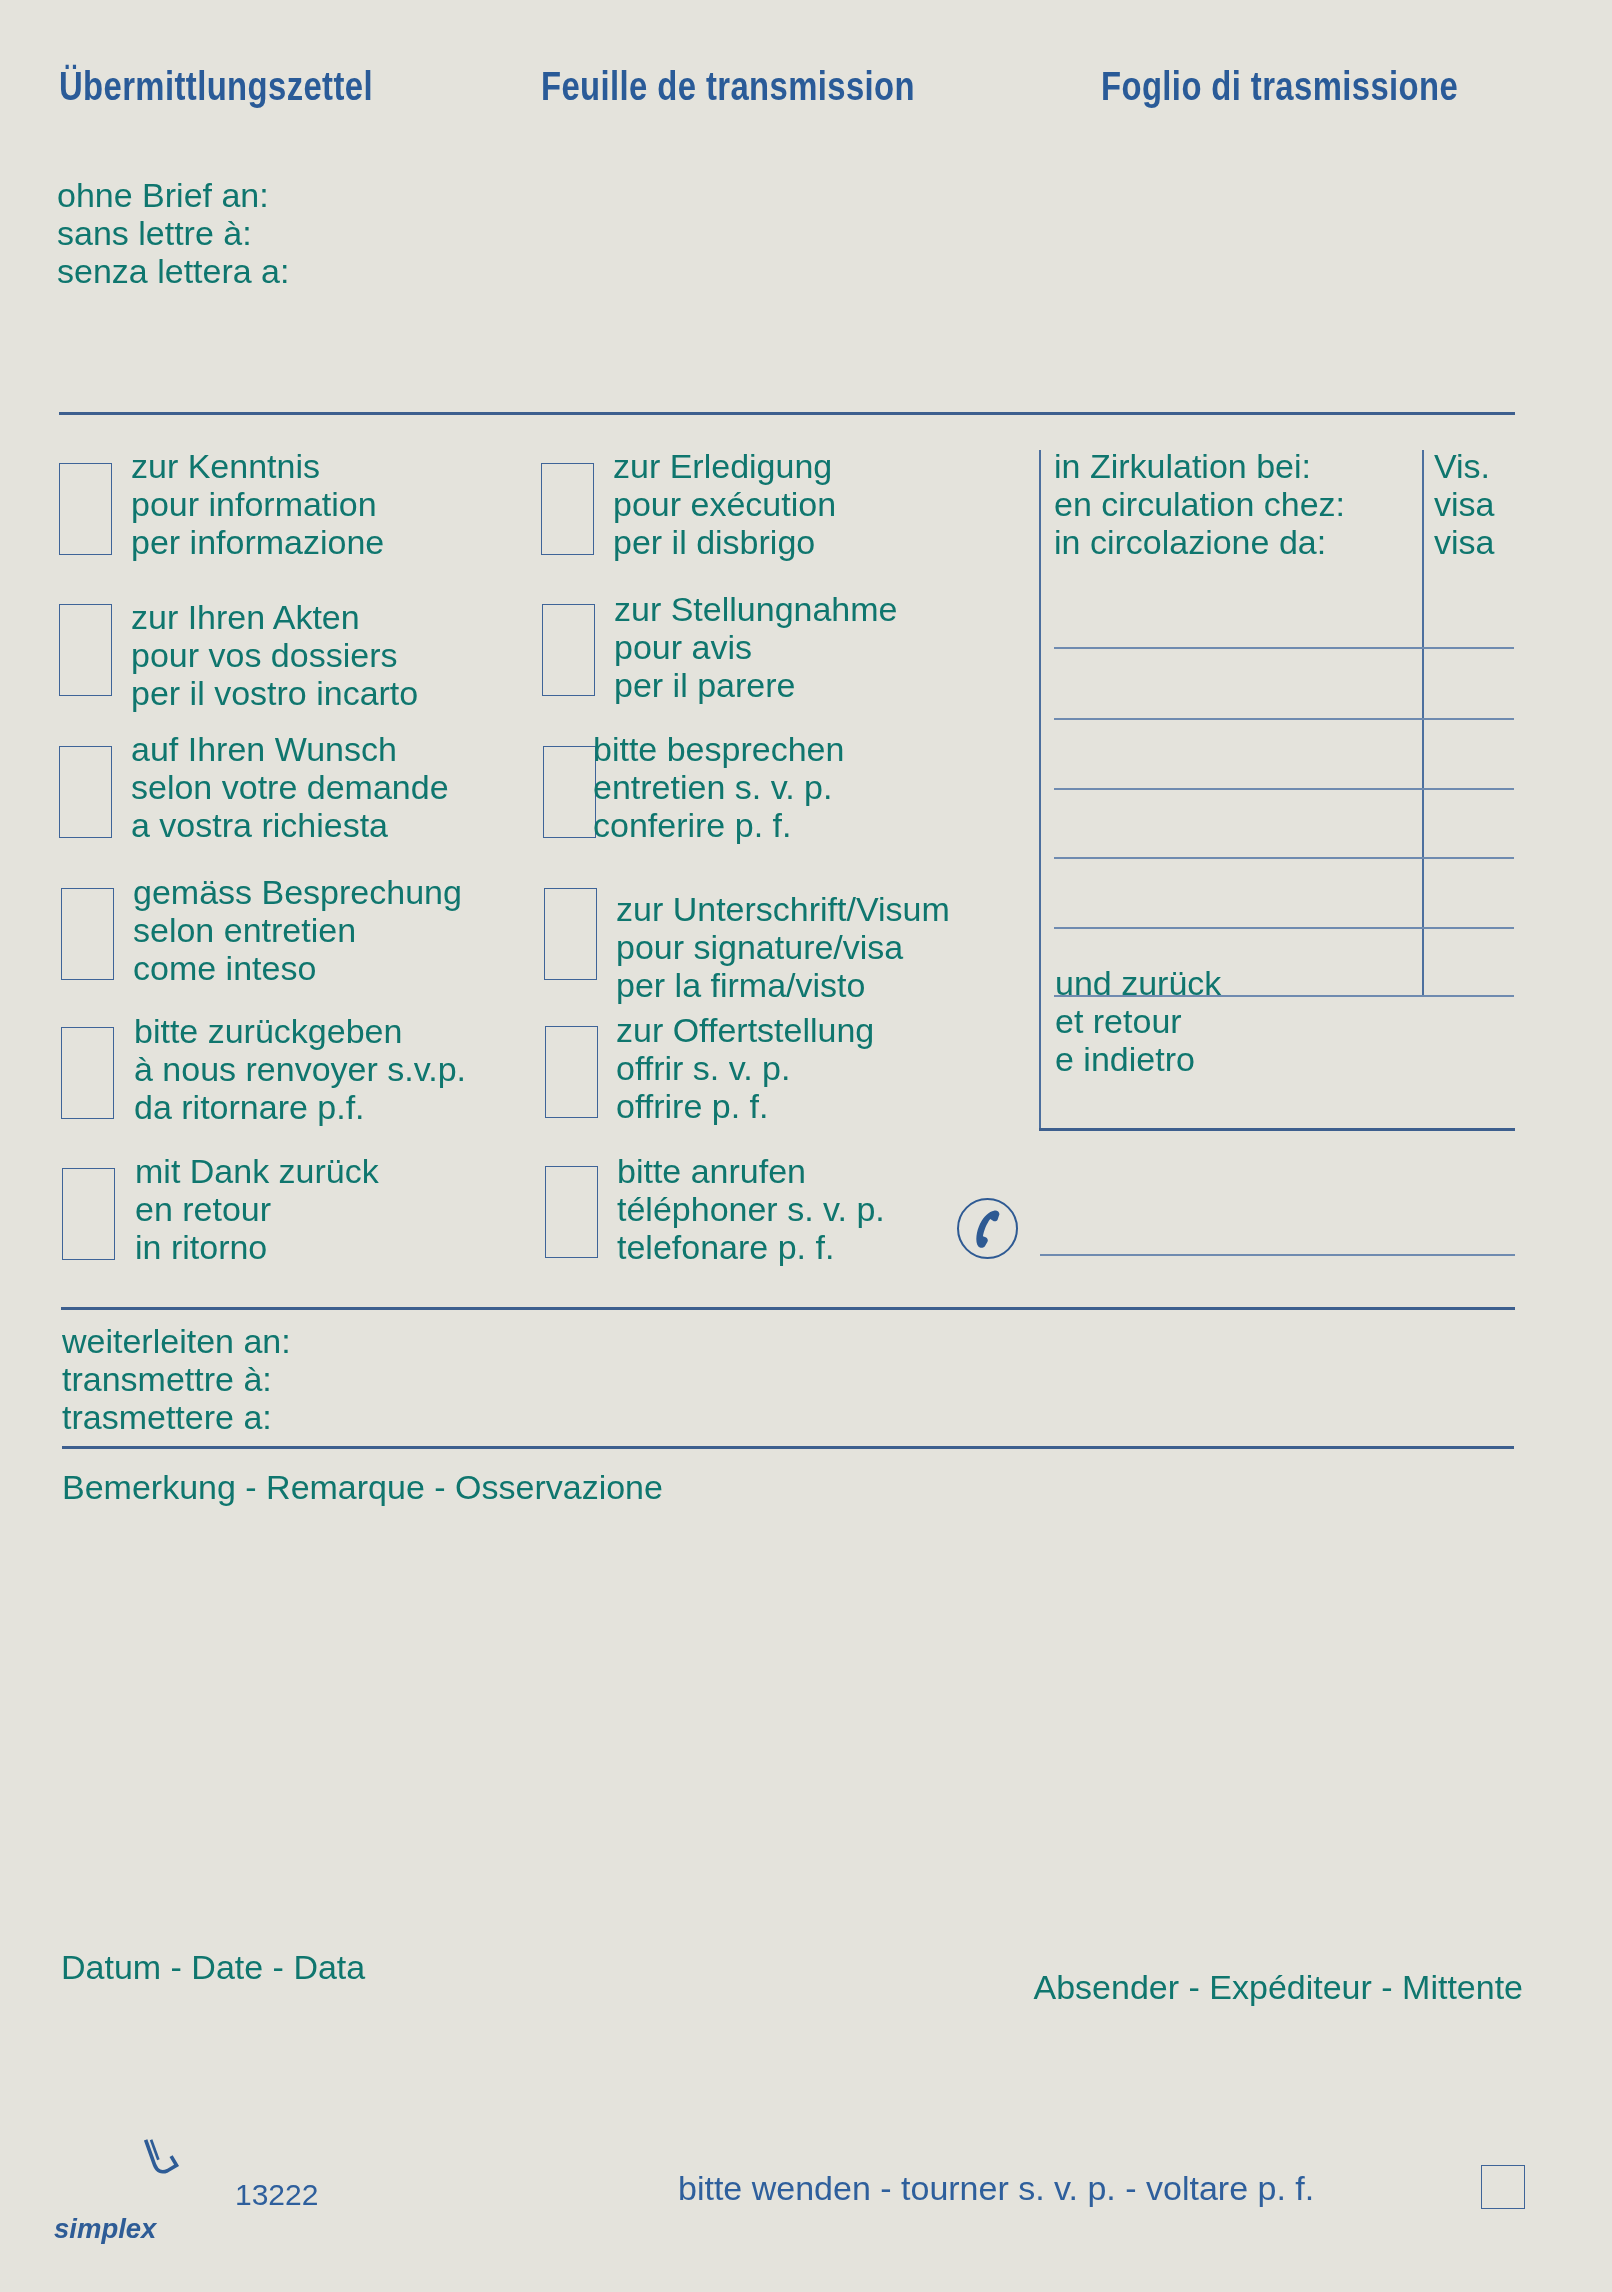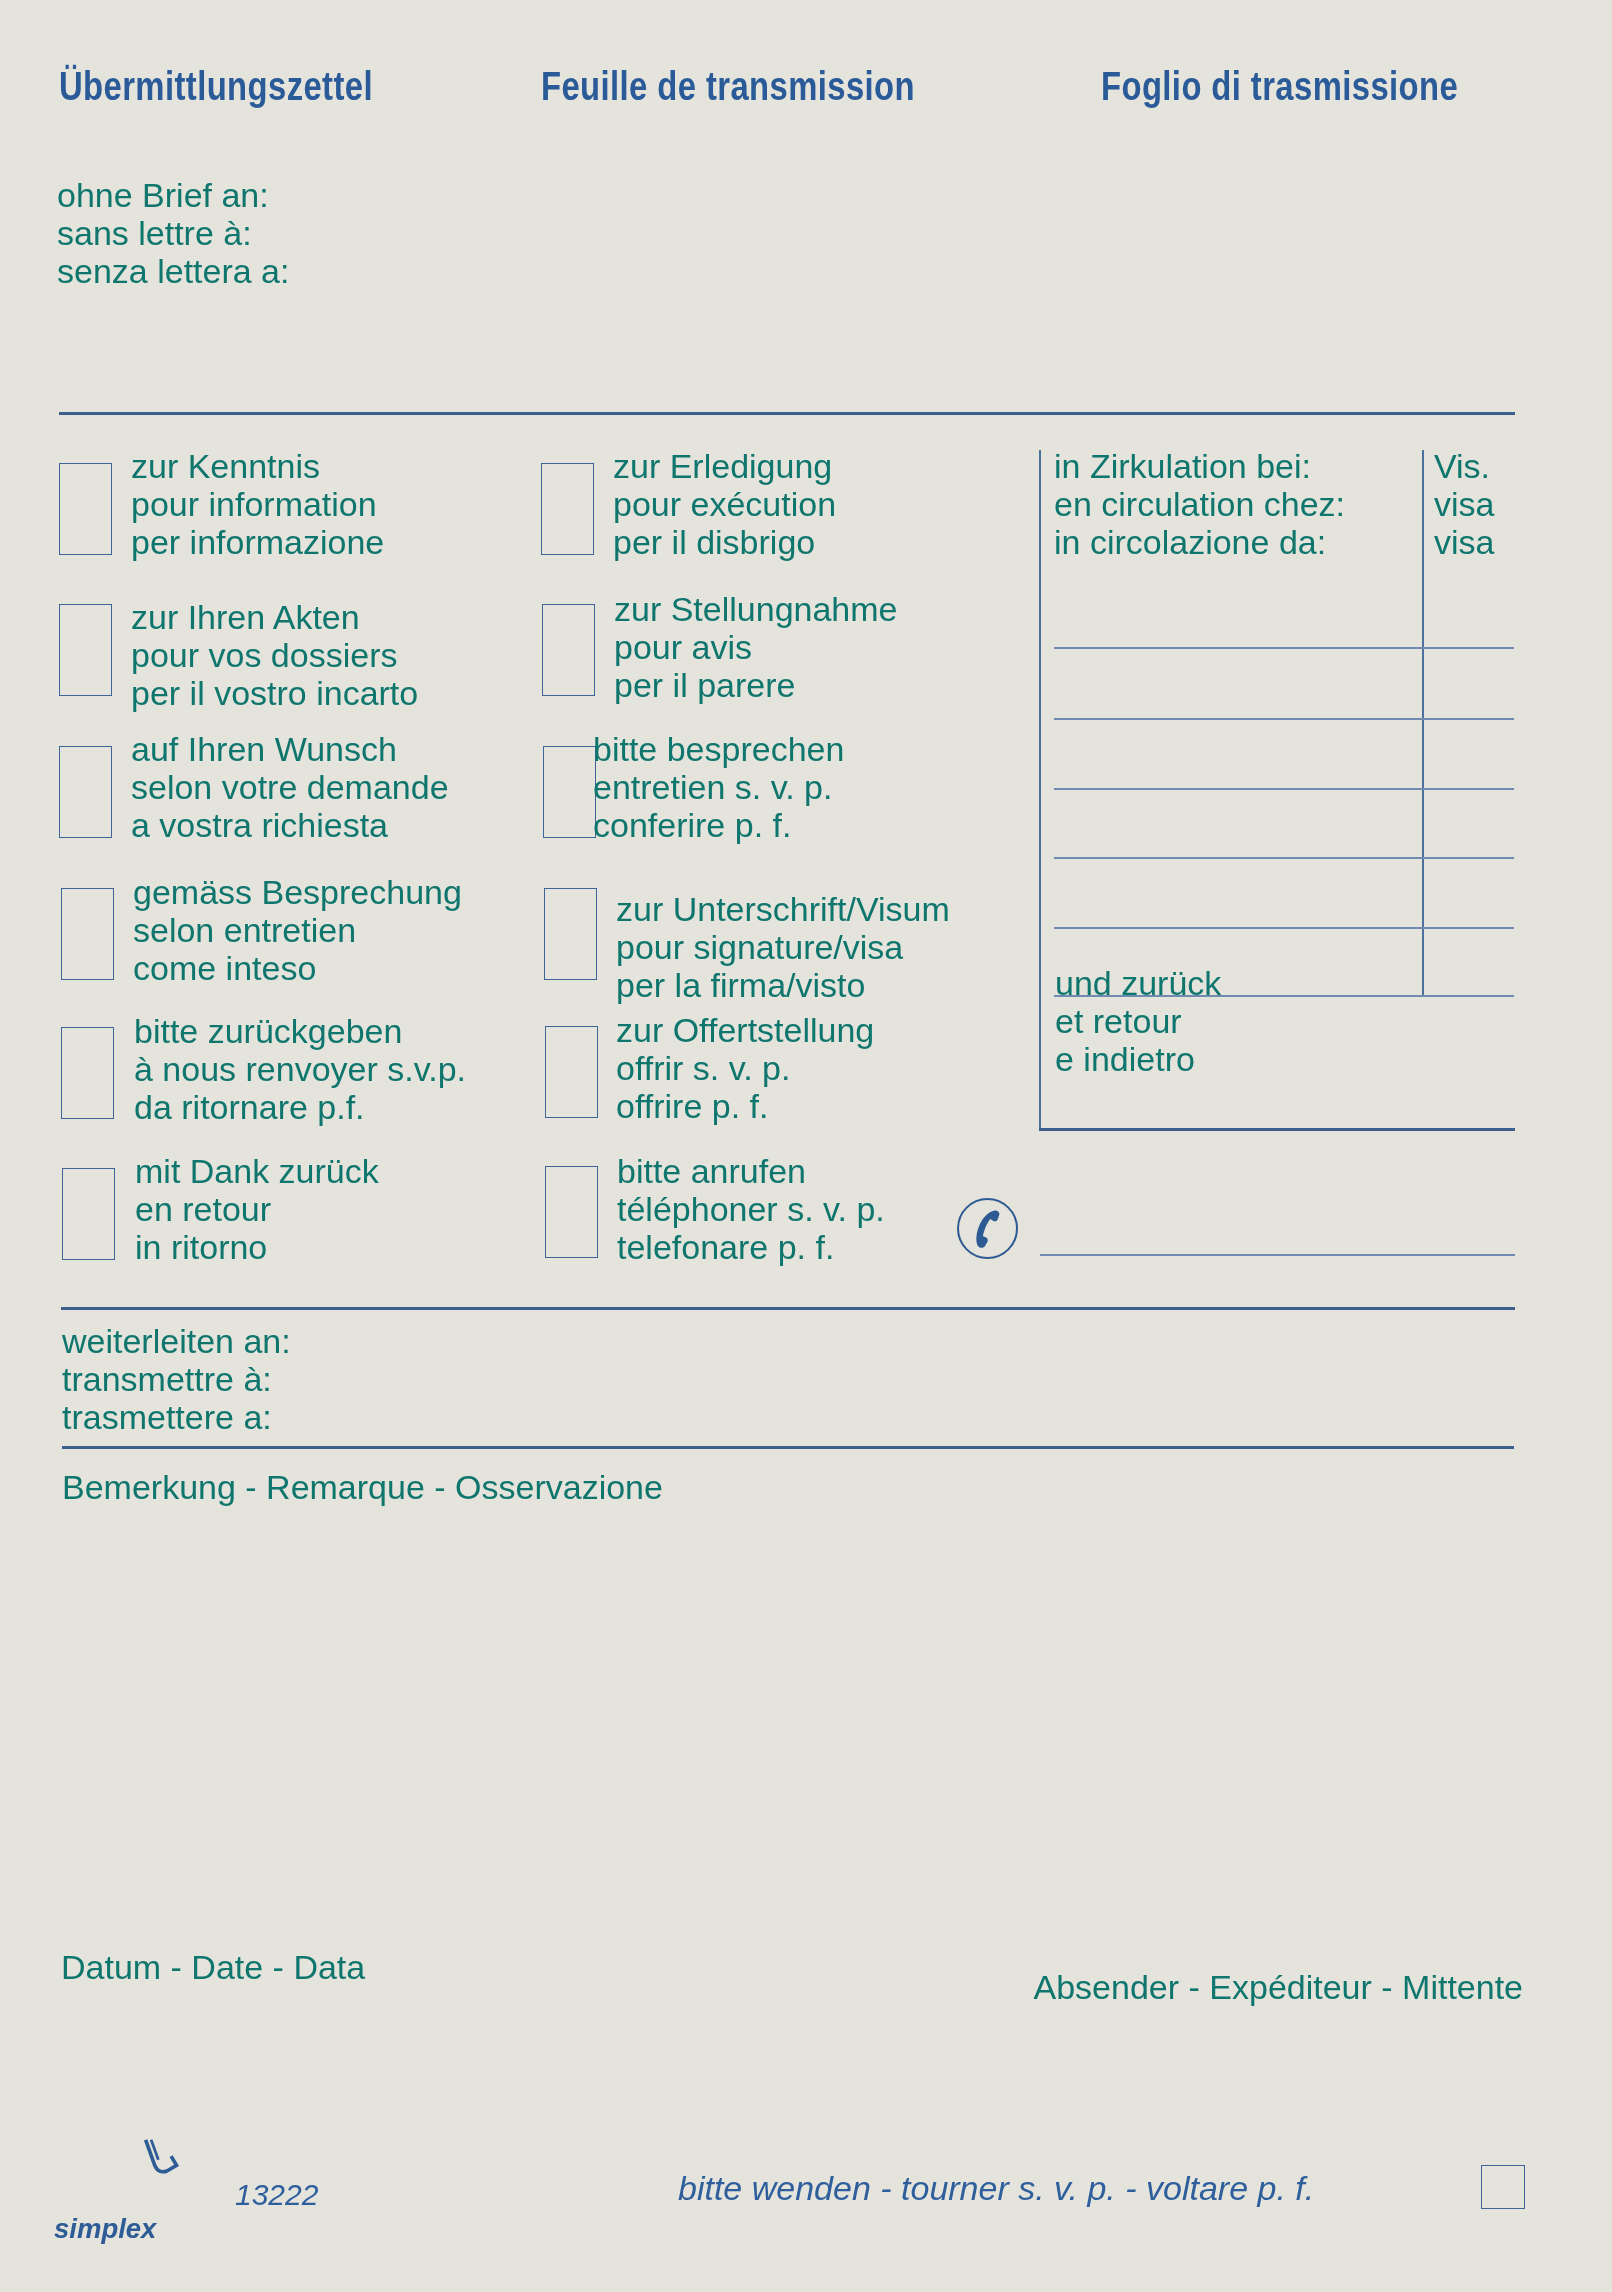--- a/index.html
+++ b/index.html
@@ -19,21 +19,21 @@
   .txt { font-size:34px; line-height:38px; white-space:nowrap; color:#0f766e; }
   .hline { position:absolute; height:2.8px; background:#3d5f8e; }
   .thin { position:absolute; height:1.8px; background:#6f8bb0; }
   .vline { position:absolute; width:1.8px; background:#4c6f9e; }
   .box { position:absolute; width:53px; height:92px; border:1.8px solid #3e6498; box-sizing:border-box; }
   .phone {
     position:absolute; width:61px; height:61px; border:2.8px solid #2e5a93; border-radius:50%;
     box-sizing:border-box; display:flex; align-items:center; justify-content:center;
   }
   .logo { font-weight:bold; font-style:italic; font-size:27.5px; color:#2e5c96; }
-  .small { font-size:31px; color:#2e5f9c; white-space:nowrap;font-style:italic; }
+  .small { font-size:31px; color:#2e5f9c; white-space:nowrap; }
   .endbox { position:absolute; width:44px; height:44px; border:1.8px solid #3e6498; box-sizing:border-box; }
 </style>
 </head>
 <body>
 
 <div class="abs title" style="left:59px; top:64px;">Übermittlungszettel</div>
 <div class="abs title" style="left:541px; top:64px;">Feuille de transmission</div>
 <div class="abs title" style="left:1101px; top:64px;">Foglio di trasmissione</div>
 
 <div class="abs txt" style="left:57px; top:176px;">

